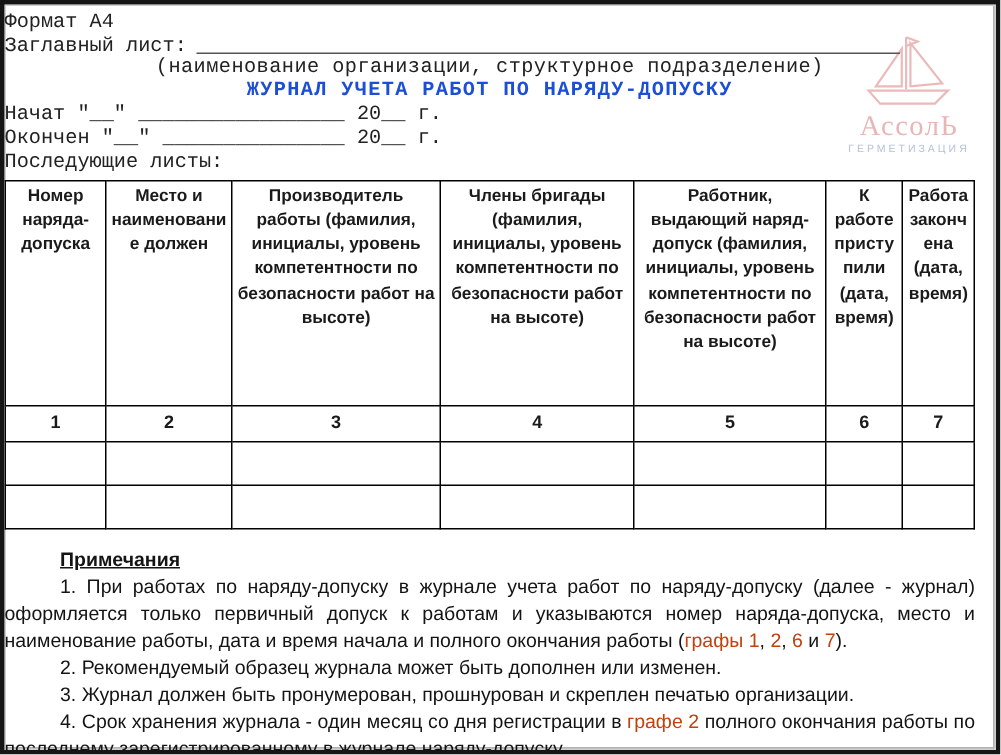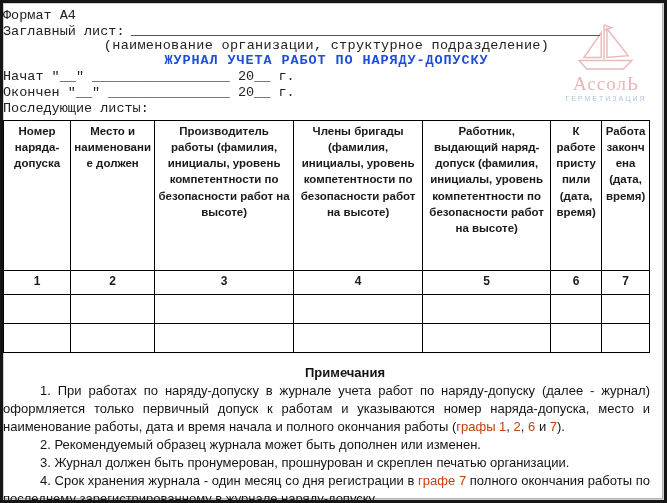--- a/index.html
+++ b/index.html
@@ -91,21 +91,21 @@
   tr.entry-row td { height: 29px; }
   
   .notes {
     margin-top: 11px;
     font-size: 13px;
     line-height: 18px;
     text-align: justify;
     color: #141414;
   }
   .notes p { text-indent: 37px; }
-  .notes .notes-title { font-weight: bold; text-align: center; }
+  .notes .notes-title { font-weight: bold; text-align: left; text-decoration: underline; }
   .blue-ref { color: #c2410c; }
 </style>
 </head>
 <body>
 
 <div class="page">
 
   <div class="watermark">
     <svg width="78" height="50" viewBox="0 0 80 52">
       <g fill="none" stroke-width="1.5" stroke="#eab9b9">
@@ -185,17 +185,17 @@
           <td></td>
         </tr>
       </tbody>
     </table>
 
     <div class="notes">
       <p class="notes-title">Примечания</p>
       <p><span>1. При работах по наряду-допуску в журнале учета работ по наряду-допуску (далее - журнал) оформляется только первичный допуск к работам и указываются номер наряда-допуска, место и наименование работы, дата и время начала и полного окончания работы (</span><span class="blue-ref">графы 1</span><span>, </span><span class="blue-ref">2</span><span>, </span><span class="blue-ref">6</span><span> и </span><span class="blue-ref">7</span><span>).</span></p>
       <p>2. Рекомендуемый образец журнала может быть дополнен или изменен.</p>
       <p>3. Журнал должен быть пронумерован, прошнурован и скреплен печатью организации.</p>
-      <p><span>4. Срок хранения журнала - один месяц со дня регистрации в </span><span class="blue-ref">графе 7</span><span> полного окончания работы по последнему зарегистрированному в журнале наряду-допуску.</span></p>
+      <p><span>4. Срок хранения журнала - один месяц со дня регистрации в </span><span class="blue-ref">графе 2</span><span> полного окончания работы по последнему зарегистрированному в журнале наряду-допуску.</span></p>
     </div>
 
   </div>
 </div>
 
 </body></html>

